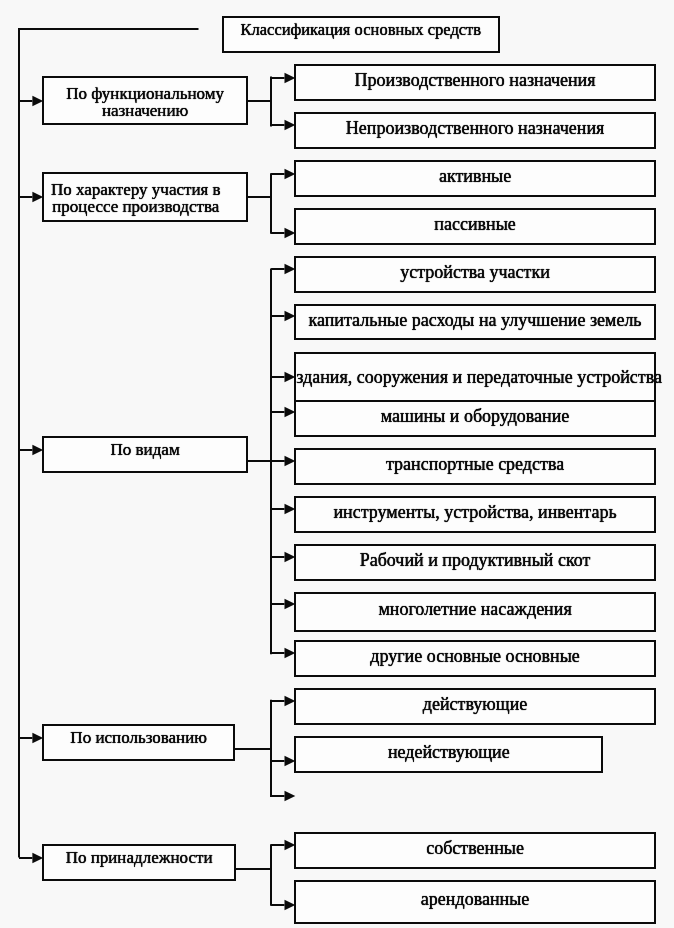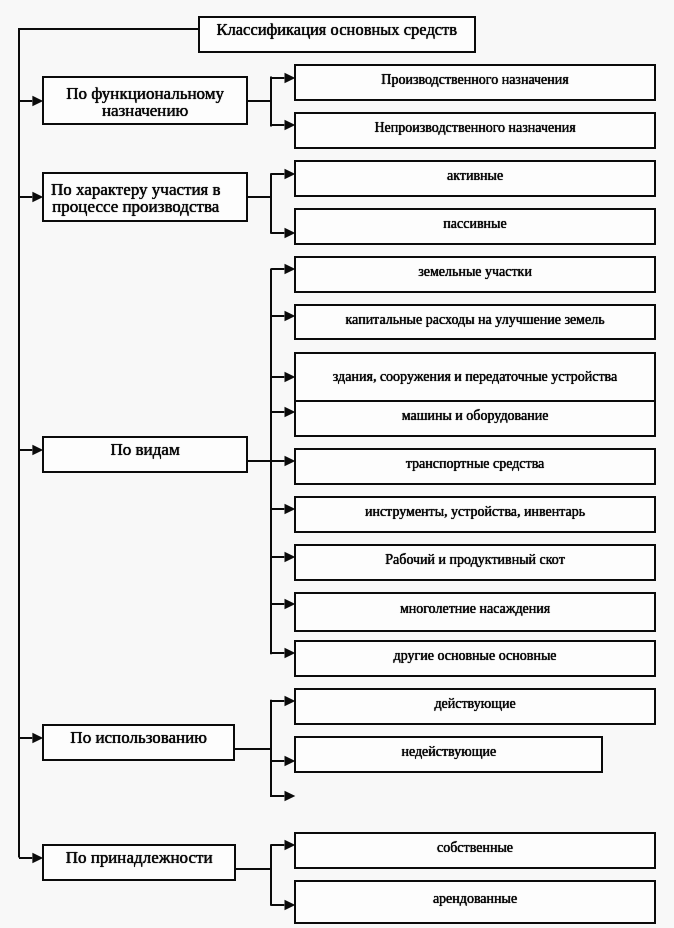--- a/index.html
+++ b/index.html
@@ -19,23 +19,23 @@
   #wires polygon { fill:#0b0b0b; }
   .node {
     position:absolute; box-sizing:border-box;
     border:2px solid #0b0b0b; background:#fdfdfd;
     display:flex; align-items:center; justify-content:center;
     text-align:center;
   }
   .node span { display:block; width:100%; position:relative;
                 transform:translateZ(0);
                 text-shadow:0 0 0.7px #0b0b0b, 0 0 0.7px #0b0b0b; }
-  .title-node   { font-size:16.5px; line-height:16.9px; }
+  .title-node   { font-size:16.5px; line-height:16.9px;margin-left:24px; }
   .criterion-node { font-size:17px; line-height:16.9px; }
-  .item-node    { font-size:14px; line-height:16.9px; white-space:nowrap; }
+  .item-node    { font-size:18px; line-height:16.9px; white-space:nowrap; }
 </style>
 </head>
 <body>
 
 <div id="diagram">
   <svg id="wires" viewBox="0 0 674 928" width="674" height="928">
     <line x1="19" y1="29" x2="198.5" y2="29"></line>
     <line x1="19" y1="28" x2="19" y2="857.5"></line>
     <line x1="19" y1="101" x2="32.4" y2="101"></line>
     <polygon points="43.2,101 32.4,95.8 32.4,106.2"></polygon>
@@ -118,21 +118,21 @@
   <div class="node item-node" style="left:294.3px;top:112.08px;width:361.5px;height:37.4px">
     <span style="top:-2px">Непроизводственного назначения</span>
   </div>
   <div class="node item-node" style="left:294.3px;top:160.06px;width:361.5px;height:37.4px">
     <span style="top:-2px">активные</span>
   </div>
   <div class="node item-node" style="left:294.3px;top:208.04px;width:361.5px;height:37.4px">
     <span style="top:-2px">пассивные</span>
   </div>
   <div class="node item-node" style="left:294.3px;top:256.02px;width:361.5px;height:37.4px">
-    <span style="top:-2px">земельные участки</span>
+    <span style="top:-2px">устройства участки</span>
   </div>
   <div class="node item-node" style="left:294.3px;top:304px;width:361.5px;height:36px">
     <span style="top:-2px">капитальные расходы на улучшение земель</span>
   </div>
   <div class="node item-node" style="left:294.3px;top:351.98px;width:361.5px;height:55px">
     <span style="top:-2px">здания, сооружения и передаточные устройства</span>
   </div>
   <div class="node item-node" style="left:294.3px;top:399.96px;width:361.5px;height:37.4px">
     <span style="top:-2px">машины и оборудование</span>
   </div>

